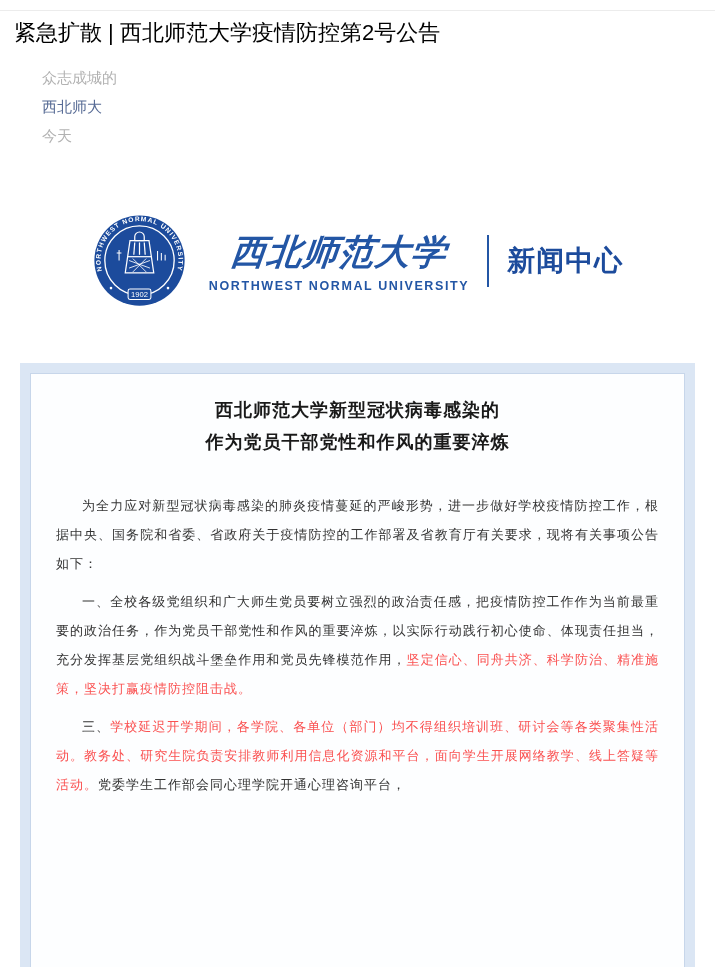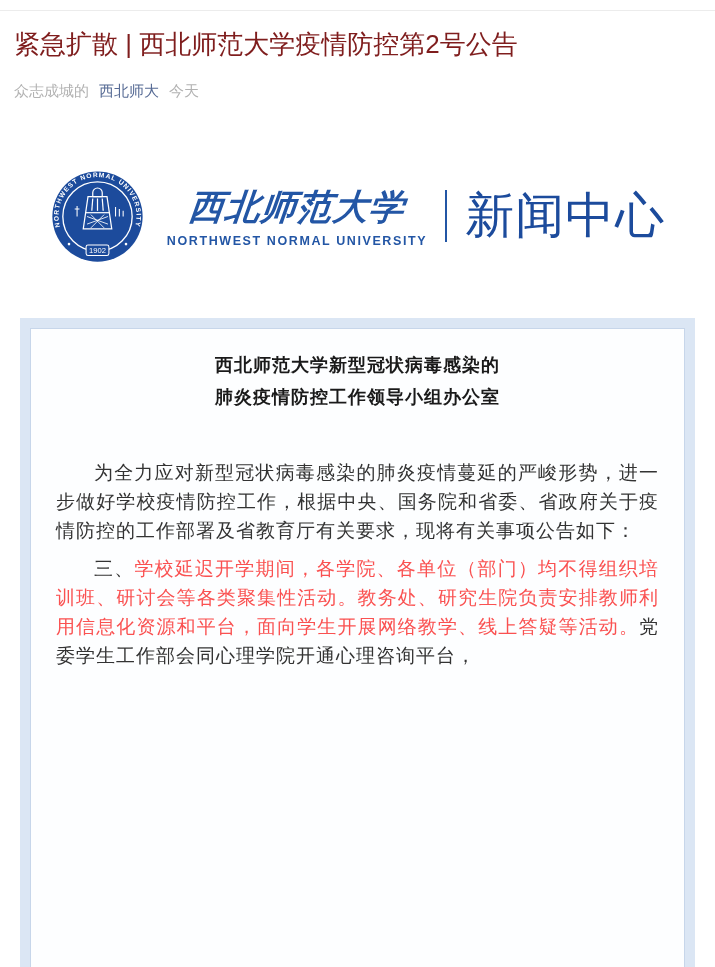--- a/index.html
+++ b/index.html
@@ -16,35 +16,36 @@
   html,body{width:715px;}
   body{
     height:967px;
     overflow:hidden;
     background:#ffffff;
     font-family:"Liberation Sans","DejaVu Sans",sans-serif;
     position:relative;
   }
   .top-line{position:absolute;top:10px;left:0;width:100%;height:1px;background:#ececec;}
   .article-title{
-    padding:26px 14px 0 14px;
-    font-size:26px;
+    padding:18px 14px 0 14px;
+    font-size:22px;
     line-height:1.4;
     font-weight:400;
-    color:#7f1d1d;
+    color:#000000;
   }
   .byline{
     padding:20px 14px 0 14px;
     font-size:15px;
     color:var(--muted);
     display:flex;
     gap:10px;
     align-items:baseline;
+    flex-direction:column;
   }
-  .byline .account{color:var(--link-blue);cursor:pointer;}
+  .byline .account{color:var(--link-blue);cursor:pointer;margin-left:28px;}
   
   .logo-row{
     margin-top:55px;
     display:flex;
     align-items:center;
     justify-content:center;
     gap:22px;
     height:120px;
   }
   .seal{width:95px;height:95px;flex:0 0 auto;}
@@ -62,51 +63,51 @@
   .uni-en{
     margin-top:3px;
     font-size:12.5px;
     font-weight:bold;
     letter-spacing:1.6px;
     color:#2356a5;
     white-space:nowrap;
   }
   .logo-divider{width:2px;height:52px;background:#2356a5;margin:0 -4px;}
   .dept-name{
-    font-size:49px;
-    font-weight:400;
+    font-size:28px;
+    font-weight:700;
     color:var(--brand-blue);
     letter-spacing:1px;
     white-space:nowrap;
   }
   
   .announcement{
     margin:42px 20px 0 20px;
     background:var(--box-bg);
     padding:10px;
     min-height:700px;
   }
   .announcement-inner{
     background:var(--inner-bg);
     border:1px solid var(--inner-border);
     padding:22px 25px 40px 25px;
     min-height:690px;
   }
-  .heading{margin-bottom:46px;}
+  .heading{margin-bottom:34px;}
   .heading-line{
     text-align:center;
     font-size:18px;
     font-weight:bold;
     color:#1a1a1a;
     letter-spacing:1px;
     line-height:29px;
     margin-bottom:3px;
   }
   .announcement-body p{
-    font-size:19px;
+    font-size:13px;
     line-height:29px;
     letter-spacing:1px;
     color:var(--text);
     text-indent:2em;
     margin:0 0 9px 0;
     text-align:justify;
   }
   .seg-red{color:var(--red);}
   .seg-black{color:var(--text);}
 </style>
@@ -158,20 +159,21 @@
 
   <div class="logo-divider"></div>
 
   <div class="dept-name">新闻中心</div>
 </div>
 
 <div class="announcement">
   <div class="announcement-inner">
     <div class="heading">
         <div class="heading-line">西北师范大学新型冠状病毒感染的</div>
-        <div class="heading-line">肺炎疫情防控工作领导小组办公室</div>
+        <div class="heading-line">作为党员干部党性和作风的重要淬炼</div>
       </div>
     <div class="announcement-body">
         <p><span class="seg-black">为全力应对新型冠状病毒感染的肺炎疫情蔓延的严峻形势，进一步做好学校疫情防控工作，根据中央、国务院和省委、省政府关于疫情防控的工作部署及省教育厅有关要求，现将有关事项公告如下：</span></p>
+        <p><span class="seg-black">一、全校各级党组织和广大师生党员要树立强烈的政治责任感，把疫情防控工作作为当前最重要的政治任务，作为党员干部党性和作风的重要淬炼，以实际行动践行初心使命、体现责任担当，充分发挥基层党组织战斗堡垒作用和党员先锋模范作用，</span><span class="seg-red">坚定信心、同舟共济、科学防治、精准施策，坚决打赢疫情防控阻击战。</span></p>
         <p><span class="seg-black">三、</span><span class="seg-red">学校延迟开学期间，各学院、各单位（部门）均不得组织培训班、研讨会等各类聚集性活动。教务处、研究生院负责安排教师利用信息化资源和平台，面向学生开展网络教学、线上答疑等活动。</span><span class="seg-black">党委学生工作部会同心理学院开通心理咨询平台，</span></p>
       </div>
   </div>
 </div>
 
 </body></html>

